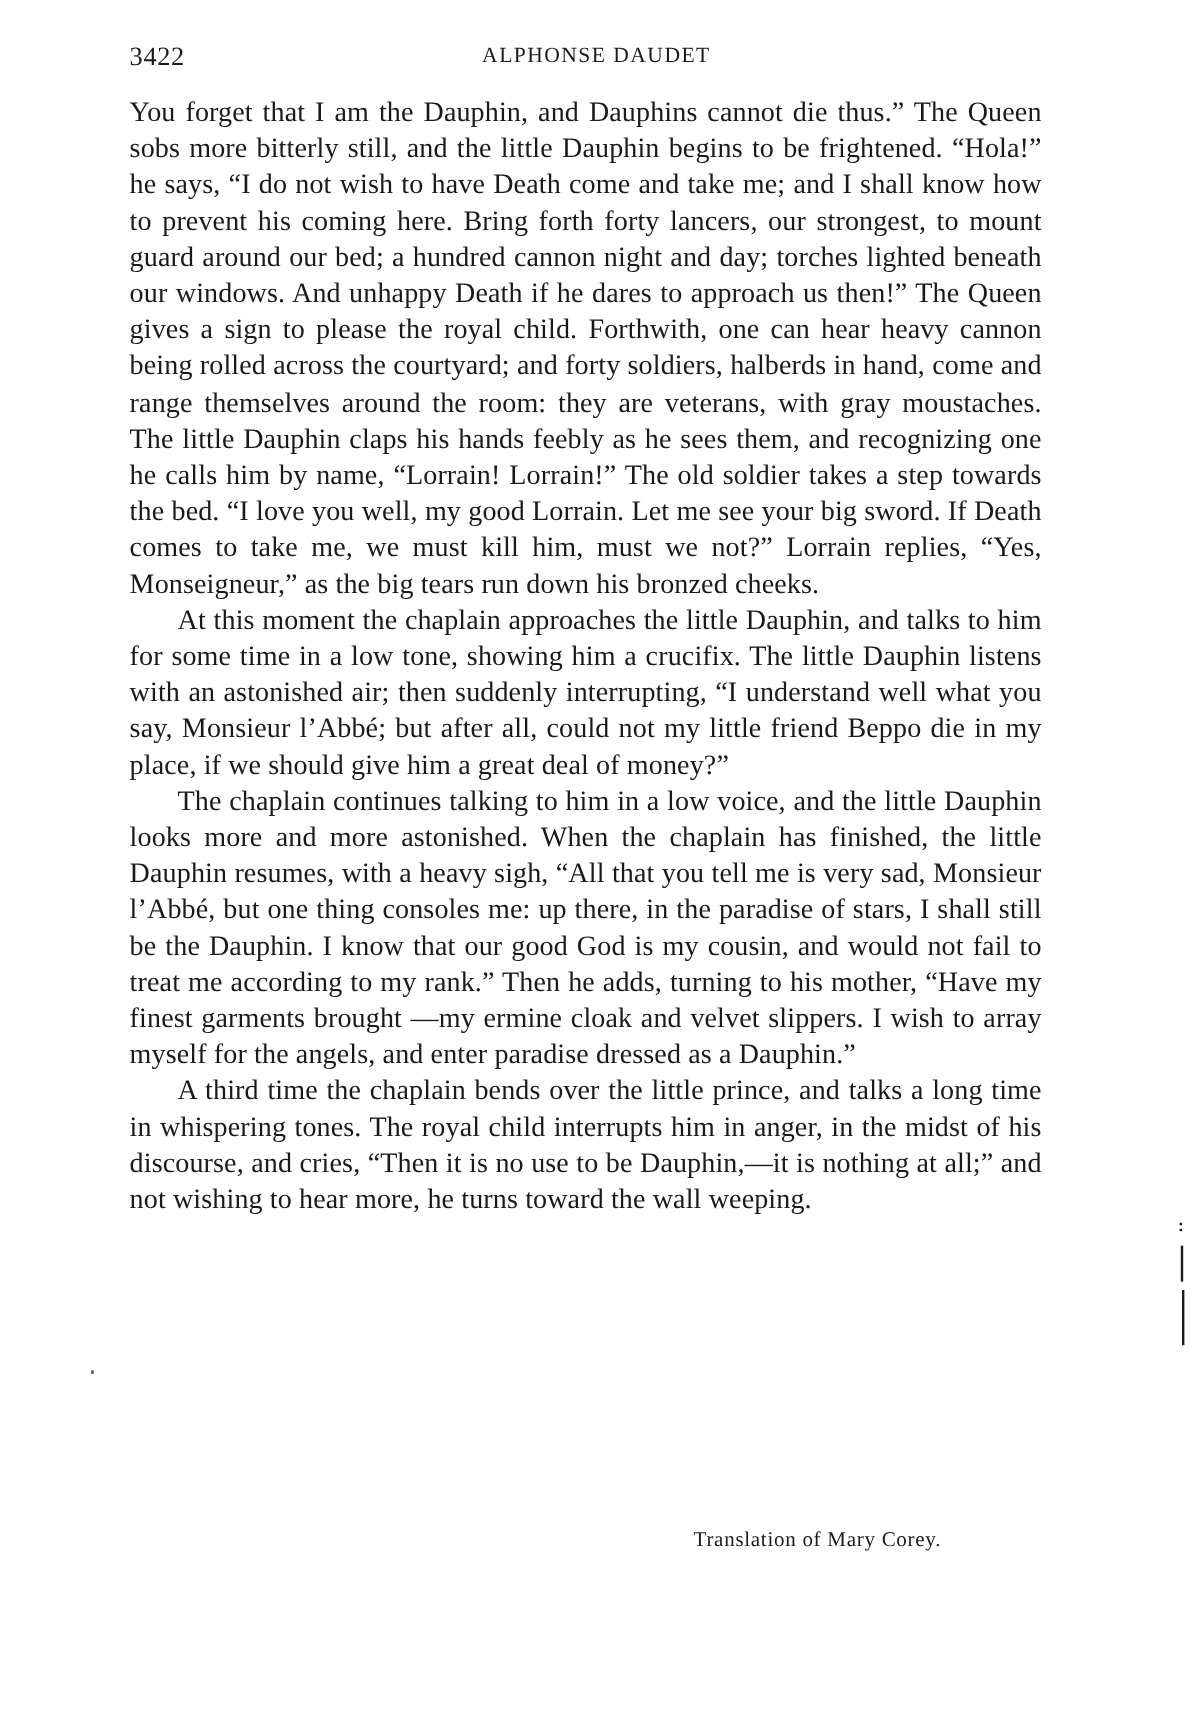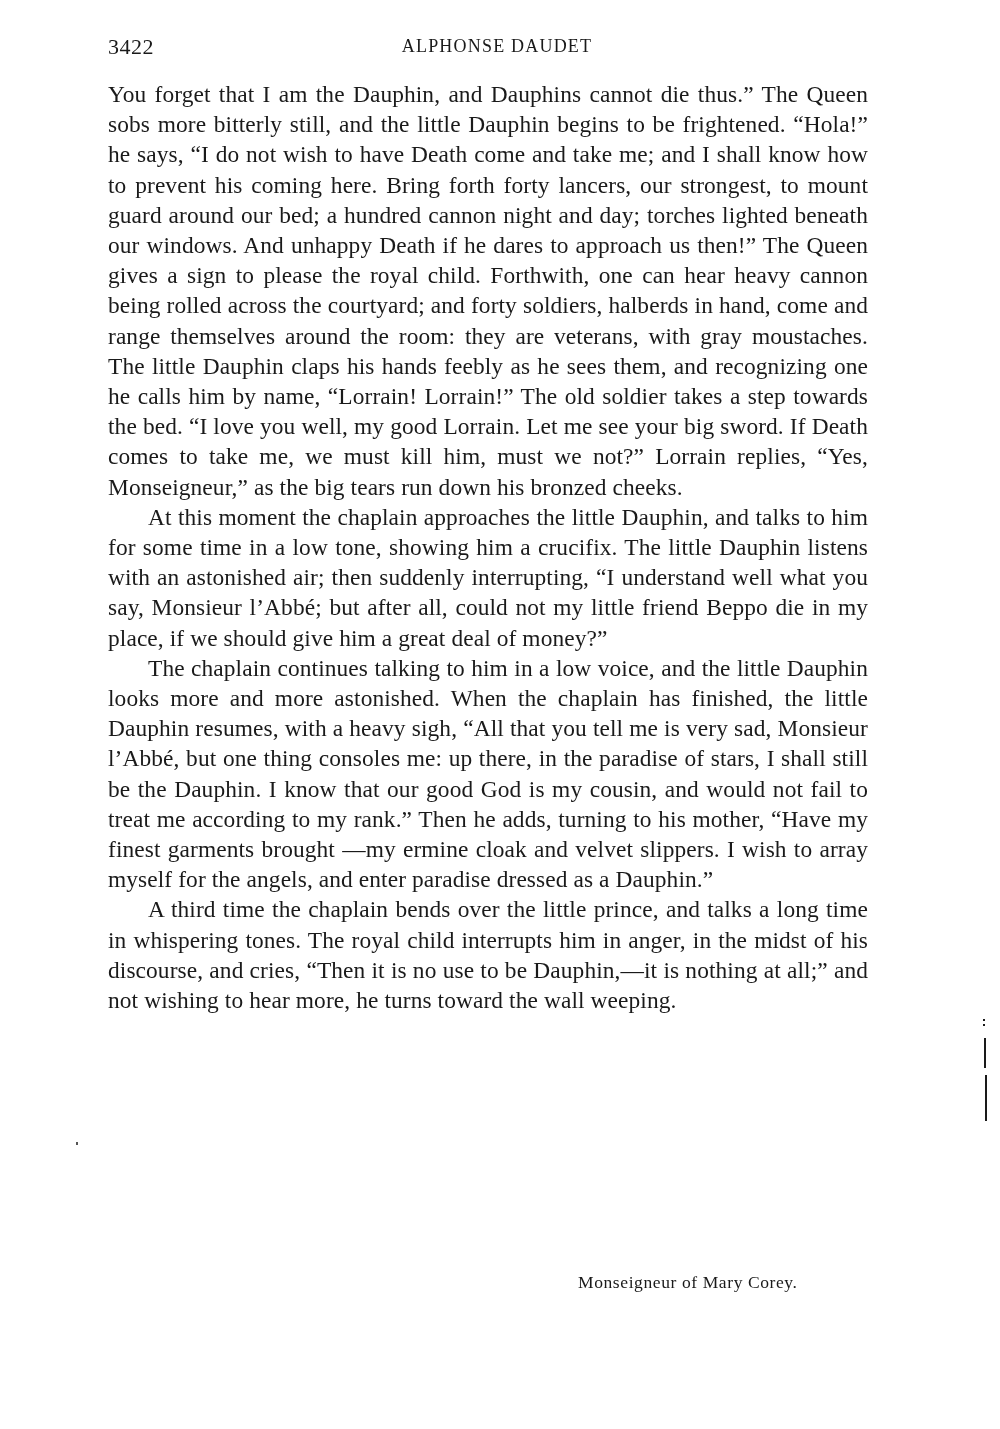--- a/index.html
+++ b/index.html
@@ -110,21 +110,21 @@
     <span>ALPHONSE DAUDET</span>
   </div>
 
   <div class="body-text">
     <p class="para first">You forget that I am the Dauphin, and Dauphins cannot die thus.” The Queen sobs more bitterly still, and the little Dauphin begins to be frightened. “Hola!” he says, “I do not wish to have Death come and take me; and I shall know how to prevent his coming here. Bring forth forty lancers, our strongest, to mount guard around our bed; a hundred cannon night and day; torches lighted beneath our windows. And unhappy Death if he dares to approach us then!” The Queen gives a sign to please the royal child. Forthwith, one can hear heavy cannon being rolled across the courtyard; and forty soldiers, halberds in hand, come and range themselves around the room: they are veterans, with gray moustaches. The little Dauphin claps his hands feebly as he sees them, and recognizing one he calls him by name, “Lorrain! Lorrain!” The old soldier takes a step towards the bed. “I love you well, my good Lorrain. Let me see your big sword. If Death comes to take me, we must kill him, must we not?” Lorrain replies, “Yes, Monseigneur,” as the big tears run down his bronzed cheeks.</p>
     <p class="para">At this moment the chaplain approaches the little Dauphin, and talks to him for some time in a low tone, showing him a crucifix. The little Dauphin listens with an astonished air; then suddenly interrupting, “I understand well what you say, Mon­sieur l’Abbé; but after all, could not my little friend Beppo die in my place, if we should give him a great deal of money?”</p>
     <p class="para">The chaplain continues talking to him in a low voice, and the little Dauphin looks more and more astonished. When the chaplain has finished, the little Dauphin resumes, with a heavy sigh, “All that you tell me is very sad, Monsieur l’Abbé, but one thing consoles me: up there, in the paradise of stars, I shall still be the Dauphin. I know that our good God is my cousin, and would not fail to treat me according to my rank.” Then he adds, turning to his mother, “Have my finest garments brought —my ermine cloak and velvet slippers. I wish to array myself for the angels, and enter paradise dressed as a Dauphin.”</p>
     <p class="para">A third time the chaplain bends over the little prince, and talks a long time in whispering tones. The royal child inter­rupts him in anger, in the midst of his discourse, and cries, “Then it is no use to be Dauphin,—it is nothing at all;” and not wishing to hear more, he turns toward the wall weeping.</p>
   </div>
 
-  <div class="credit">Monseigneur of Mary Corey.</div>
+  <div class="credit">Translation of Mary Corey.</div>
 
   <div class="scan-mark dot1"></div>
   <div class="scan-mark dot2"></div>
   <div class="scan-mark line1"></div>
   <div class="scan-mark line2"></div>
   <div class="scan-mark dot3"></div>
 
 </div>
 
 </body></html>

